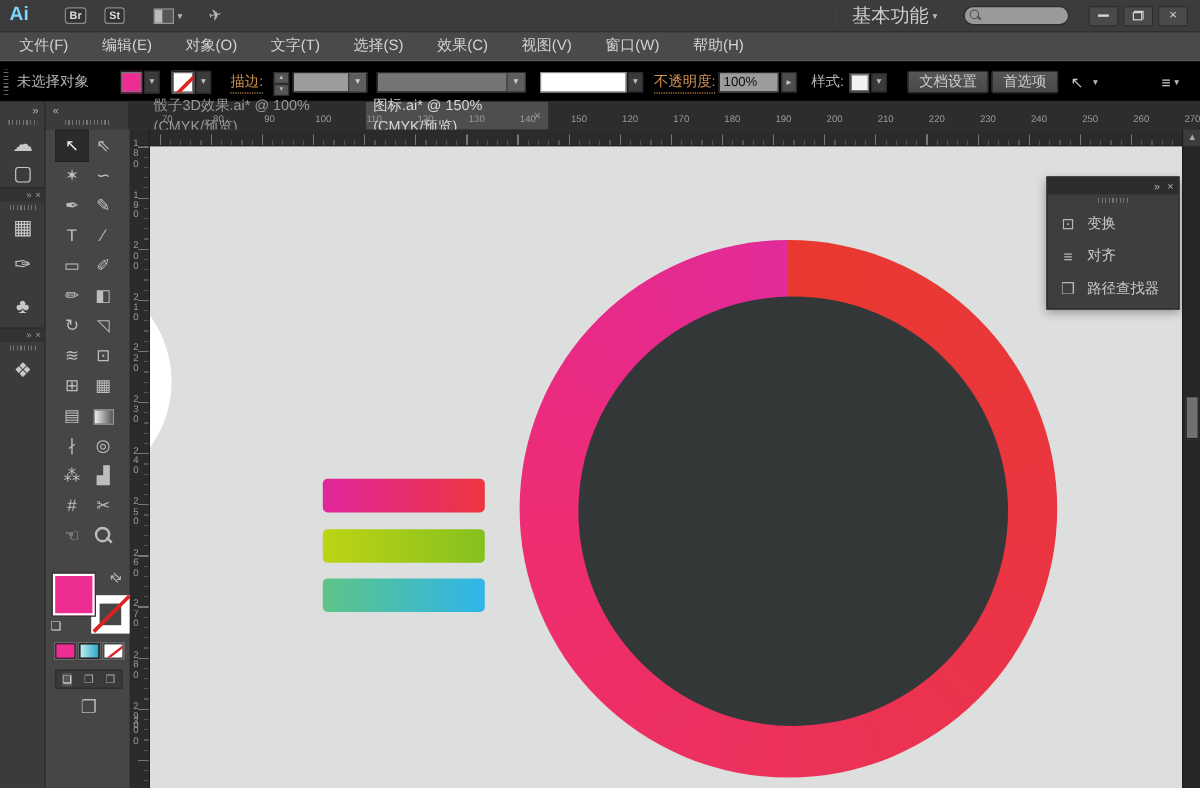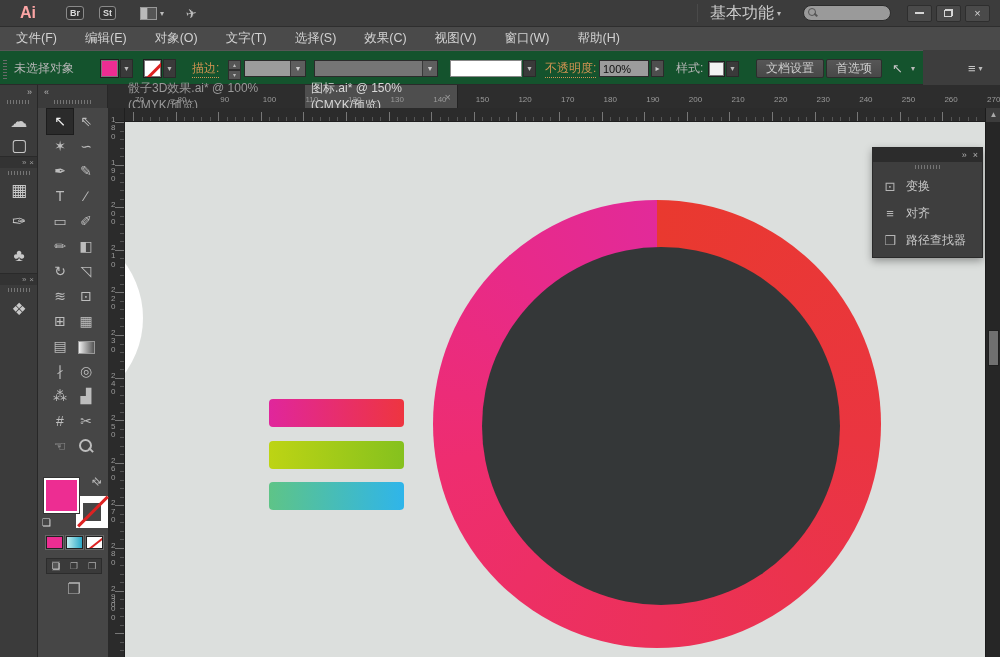--- a/index.html
+++ b/index.html
@@ -1,21 +1,21 @@
 <!DOCTYPE html>
 <html><head>
 <meta charset="utf-8">
 <style>
   * { box-sizing: border-box; margin: 0; padding: 0; }
   html,body { width:1000px; height:657px; overflow:hidden; }
   body { font-family:"Liberation Sans","DejaVu Sans",sans-serif; background:#3d3d3d; position:relative; color:#ccc; }
 
   
   .appbar { position:absolute; left:0; top:0; width:1000px; height:27px; background:#3c3c3c; border-bottom:1px solid #2e2e2e; display:flex; align-items:center; }
-  .ai-logo { color:#fca5a5; font-weight:bold; font-size:16px; margin-left:20px; letter-spacing:0; }
+  .ai-logo { color:#7dd3fc; font-weight:bold; font-size:16px; margin-left:8px; letter-spacing:0; }
   .sq-btn { border:1px solid #8a8a8a; border-radius:3px; color:#ddd; font-size:9px; font-weight:bold; padding:1px 3px; margin-left:30px; background:#333; }
   .layout-ico { width:17px; height:13px; margin-left:24px; background:linear-gradient(90deg,#bbb 0 6px,#777 6px 7px,#555 7px 100%); border:1px solid #999; }
   .caret { font-size:8px; color:#bbb; margin-left:3px; }
   .share-ico { font-size:13px; color:#bdbdbd; margin-left:22px; transform:rotate(-10deg); }
   .appbar-right { margin-left:auto; display:flex; align-items:center; }
   .vsep { width:1px; height:18px; background:#2c2c2c; border-right:1px solid #4a4a4a; margin:0 12px; }
   .workspace { font-size:16px; color:#ccc; }
   .searchbox { width:88px; height:16px; background:#9a9a9a; border:1px solid #2c2c2c; border-radius:8px; margin-left:22px; display:flex; align-items:center; padding-left:4px; }
   .mag { position:relative; width:10px; height:10px; }
   .mag::before { content:""; position:absolute; left:0; top:0; width:6px; height:6px; border:1.5px solid #555; border-radius:50%; }
@@ -25,21 +25,21 @@
   .min-glyph { width:9px; height:2px; background:#d5d5d5; }
   .restore-glyph { position:relative; width:9px; height:8px; }
   .restore-glyph::before { content:""; position:absolute; right:0; top:0; width:6px; height:5px; border:1px solid #d5d5d5; }
   .restore-glyph::after { content:""; position:absolute; left:0; bottom:0; width:6px; height:5px; border:1px solid #d5d5d5; background:#4a4a4a; }
 
   
   .menubar { position:absolute; left:0; top:27px; width:1000px; height:23px; background:#4a4a4a; display:flex; align-items:center; padding-left:8px; }
   .menu-item { font-size:12.5px; color:#d2d2d2; padding:0 8px; margin-right:12px; cursor:default; }
 
   
-  .controlbar { position:absolute; left:0; top:50px; width:923px; height:35px; background:#14532d; border-top:1px solid #565656; border-bottom:1px solid #2a2a2a; }
+  .controlbar { position:absolute; left:0; top:50px; width:1000px; height:35px; background:#000000; border-top:1px solid #565656; border-bottom:1px solid #2a2a2a; }
   .cb { position:absolute; top:0; height:35px; display:flex; align-items:center; }
   .grip { background:repeating-linear-gradient(0deg,#6a6a6a 0 1px,transparent 1px 3px); }
   .cb-grip { left:3px; top:7px; width:4px; height:21px; position:absolute; }
   .lbl { font-size:12px; color:#b5b5b5; }
   .lbl-link { font-size:12px; color:#d39352; border-bottom:1px dotted #d39352; }
   .swatch { width:19px; height:19px; border:1px solid #1f1f1f; box-shadow:0 0 0 1px #777 inset; }
   .none-swatch { background:#fff; position:relative; overflow:hidden; }
   .none-swatch::after { content:""; position:absolute; left:-3px; top:8px; width:30px; height:2.5px; background:#d22; transform:rotate(-45deg); }
   .dd-arrow { width:13px; height:19px; background:#3a3a3a; border:1px solid #2a2a2a; color:#bbb; font-size:7px; display:flex; align-items:center; justify-content:center; margin-left:1px; }
   .stepper { width:13px; height:18px; display:flex; flex-direction:column; }

